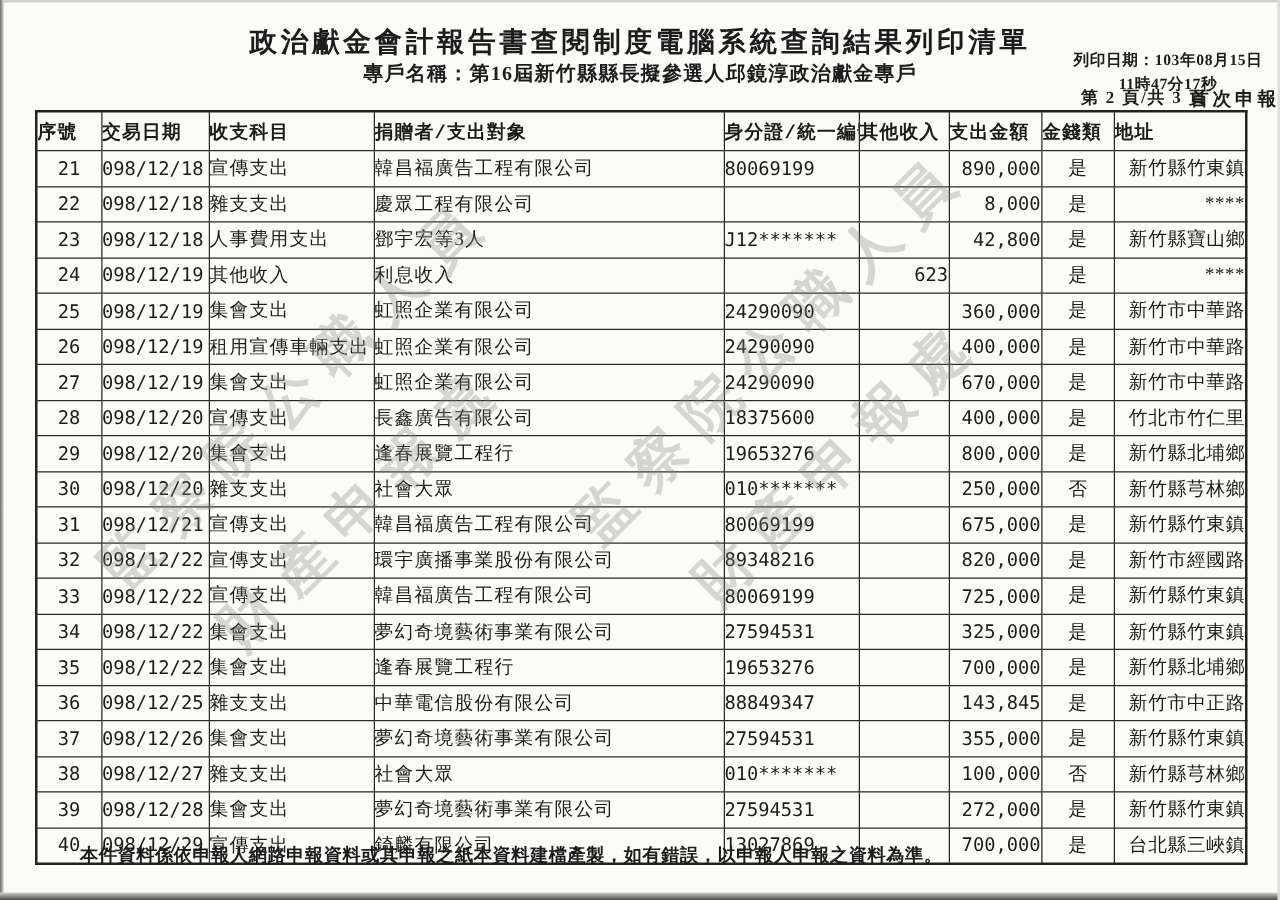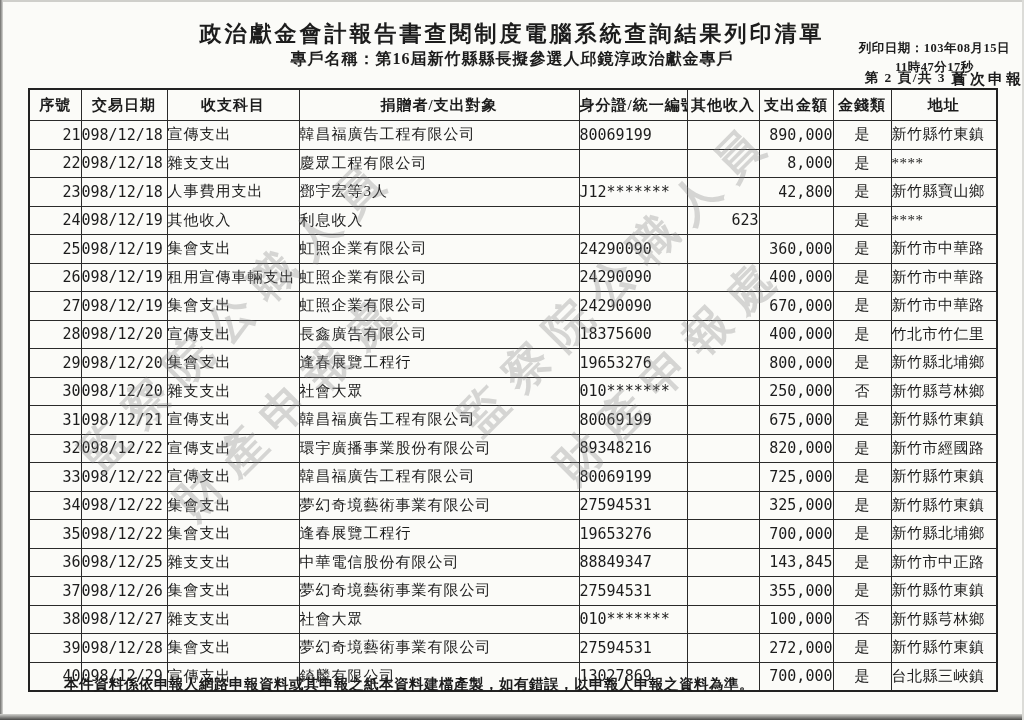--- a/index.html
+++ b/index.html
@@ -24,31 +24,31 @@
     font-size:12.5px;font-weight:600;line-height:1.5;letter-spacing:0.5px}
   .page-indicator{position:absolute;top:69px;right:58px;
     font-size:13.5px;font-weight:600;letter-spacing:1.5px}
 
   table.data-table{position:absolute;top:88px;left:28px;width:968px;
     border-collapse:collapse;table-layout:fixed;border:2px solid #222}
   .data-table th,.data-table td{border:1.5px solid #2a2a2a;overflow:hidden;white-space:nowrap;padding:0}
   .data-table td{height:27.5px;font-size:15px;vertical-align:middle}
   .data-table thead th{height:30px}
 
-  .c0{text-align:right;font-family:"DejaVu Sans Mono",monospace;font-size:13.5px}
+  .c0{text-align:center;font-family:"DejaVu Sans Mono",monospace;font-size:13.5px}
   .c1{font-family:"DejaVu Sans Mono",monospace;font-size:13.5px}
   .c2{text-align:left;padding-left:10px;letter-spacing:1px}
   .c3{text-align:left;padding-left:18px;letter-spacing:1px}
   .c4{text-align:left;padding-left:12px;font-family:"DejaVu Sans Mono",monospace;font-size:13px}
   .c5{text-align:right;padding-right:4px;font-family:"DejaVu Sans Mono",monospace;font-size:13.5px}
   .c6{text-align:right;padding-right:4px;font-family:"DejaVu Sans Mono",monospace;font-size:13.5px}
   .c7{text-align:center}
-  .c8{text-align:left;font-size:14.5px;letter-spacing:0.5px}
-  .hc{font-family:Liberation Serif, serif;font-size:15px;font-weight:600;
-      text-align:center;padding:0;letter-spacing:1px}
+  .c8{text-align:right;font-size:14.5px;letter-spacing:0.5px}
+  .hc{font-family:Liberation Mono, monospace;font-size:15px;font-weight:600;
+      text-align:left;padding:0;letter-spacing:1px}
 
   .footer-note{position:absolute;left:64px;top:675px;font-size:14.5px;font-weight:600;letter-spacing:0.5px}
 
   .watermark{position:absolute;color:rgba(135,135,135,0.32);font-size:46px;font-weight:600;
     letter-spacing:14px;line-height:102px;white-space:nowrap;
     transform:rotate(-45deg);pointer-events:none;z-index:3}
   .wm1{left:62px;top:248px}
   .wm2{left:442px;top:212px}
   .watermark .l2{padding-left:34px}
 </style>

